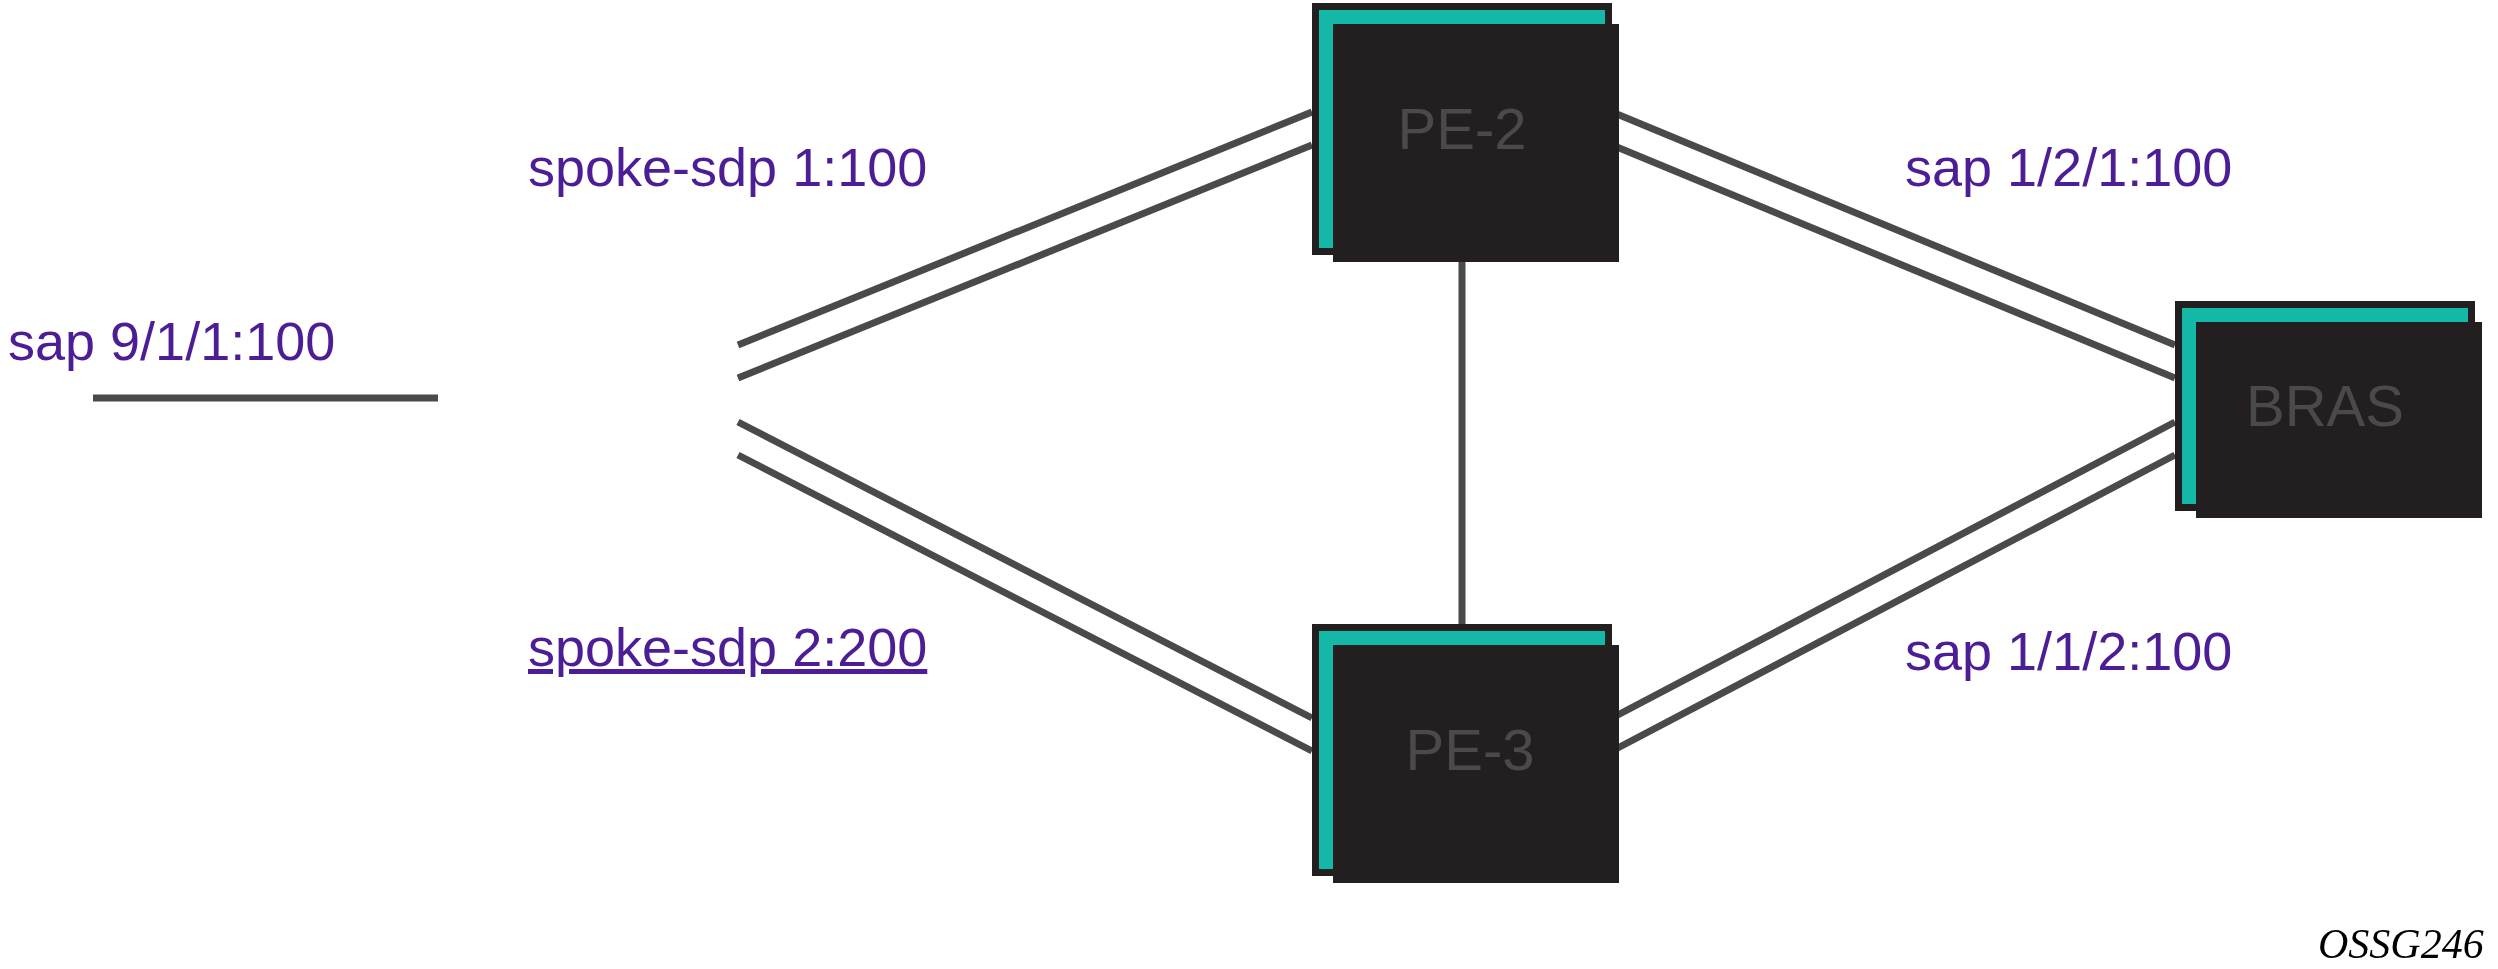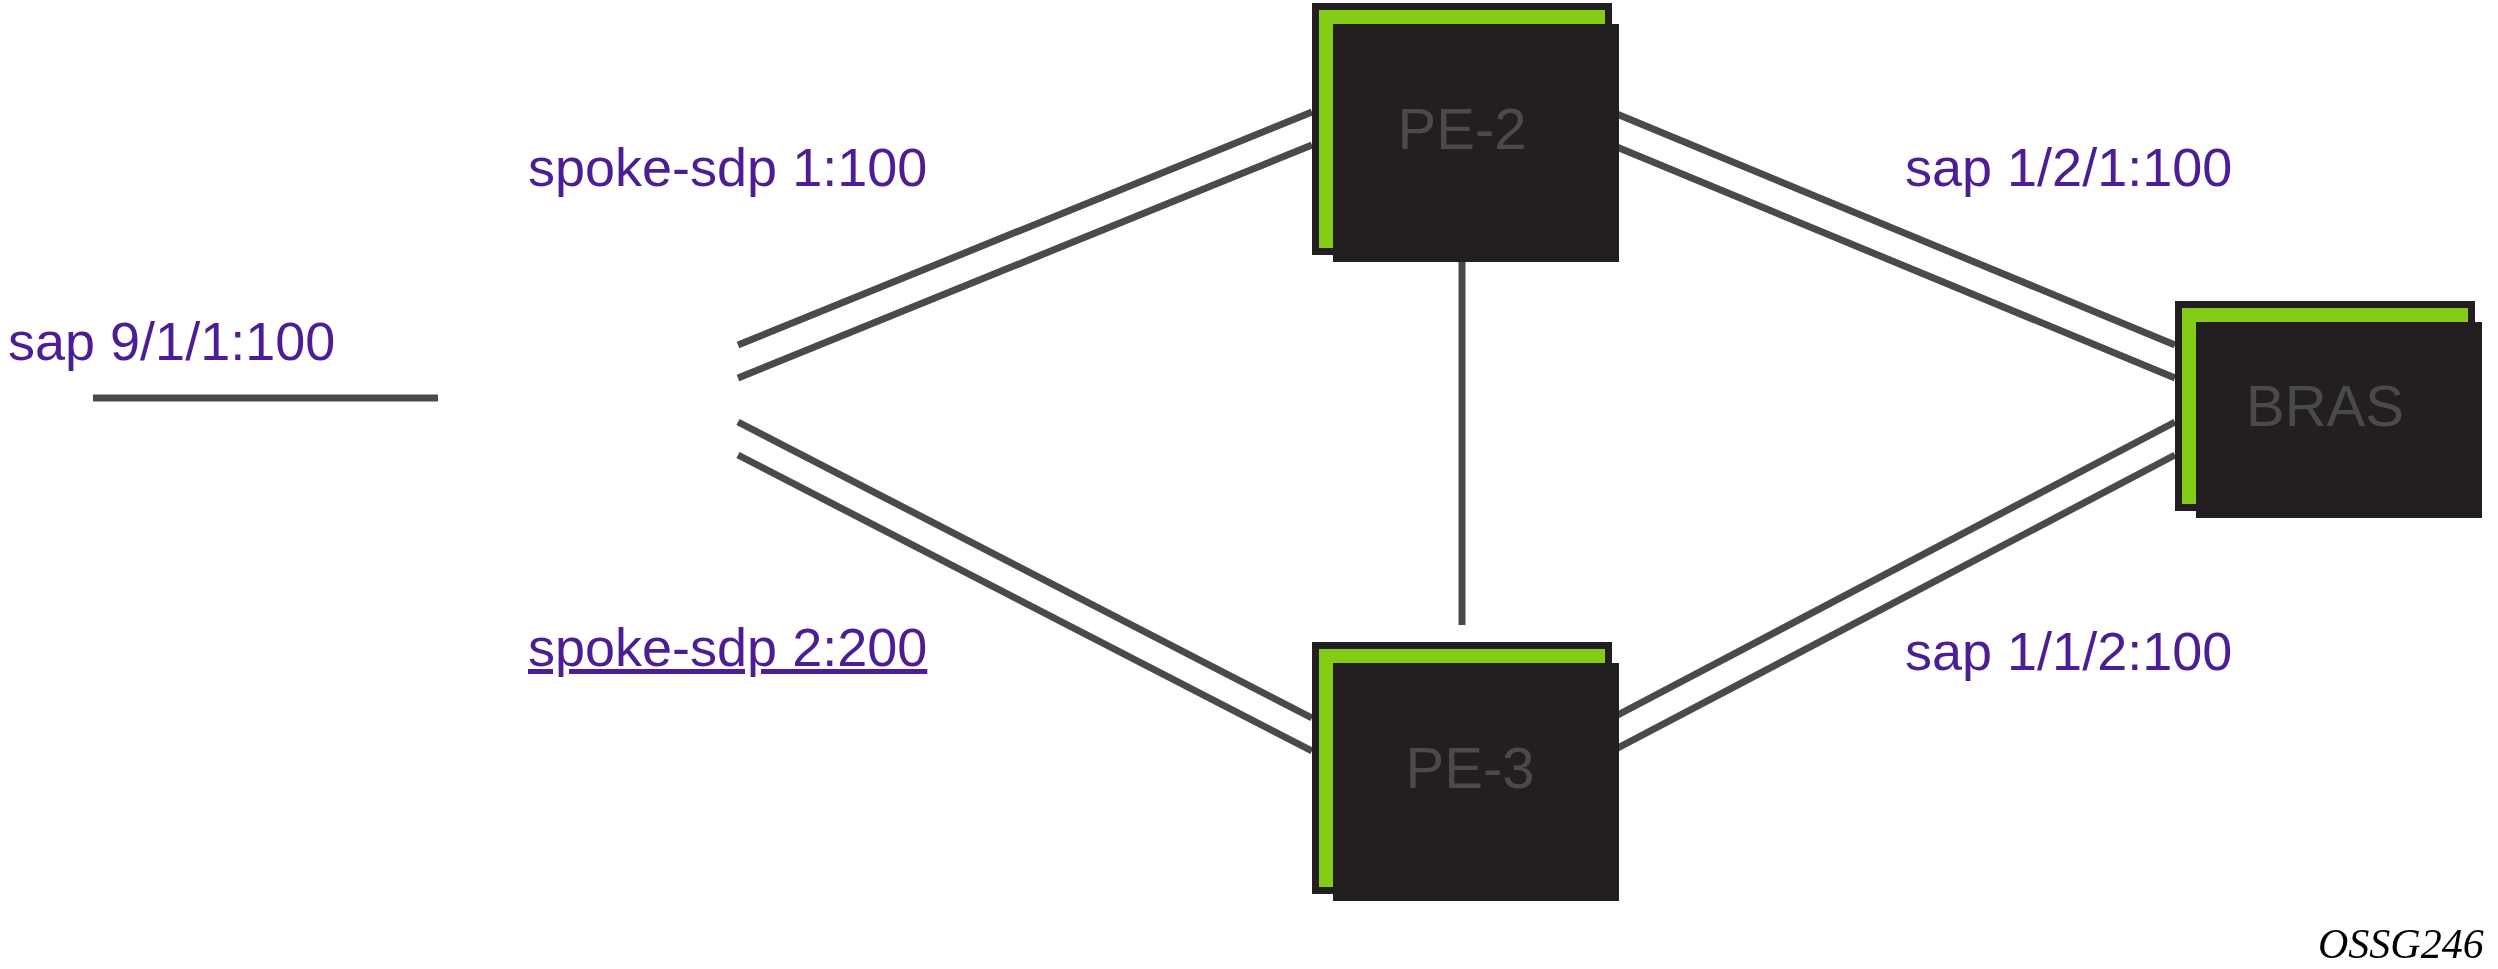--- a/index.html
+++ b/index.html
@@ -21,21 +21,21 @@
   #diagram-svg {
     position: absolute;
     left: 0;
     top: 0;
     width: 2498px;
     height: 969px;
   }
   .node-box {
     position: absolute;
     box-sizing: border-box;
-    background: #84cc16;
+    background: #14b8a6;
     border: 7px solid #231f20;
     display: flex;
     align-items: center;
     justify-content: center;
     z-index: 3;
   }
   .node-box::after {
     content: "";
     position: absolute;
     left: 14px;
@@ -96,21 +96,21 @@
     <line x1="1612" y1="751" x2="2175" y2="455" stroke="#4a4a4d" stroke-width="7"></line>
 
     <line x1="1462" y1="255" x2="1462" y2="625" stroke="#4a4a4d" stroke-width="7"></line>
   </svg>
 
 
   <div class="node-box" style="left:1312px; top:3px; width:300px; height:252px;">
     <span class="node-label">PE-2</span>
   </div>
 
-  <div class="node-box" style="left:1312px; top:642px; width:300px; height:252px;padding-left:16px;">
+  <div class="node-box" style="left:1312px; top:624px; width:300px; height:252px;padding-left:16px;">
     <span class="node-label">PE-3</span>
   </div>
 
   <div class="node-box" style="left:2175px; top:301px; width:300px; height:210px;justify-content:center;">
     <span class="node-label">BRAS</span>
   </div>
 
   <div class="edge-label" style="left:8px; top:314px;">sap 9/1/1:100</div>
 
   <div class="edge-label" style="left:528px; top:140px;">spoke-sdp 1:100</div>

